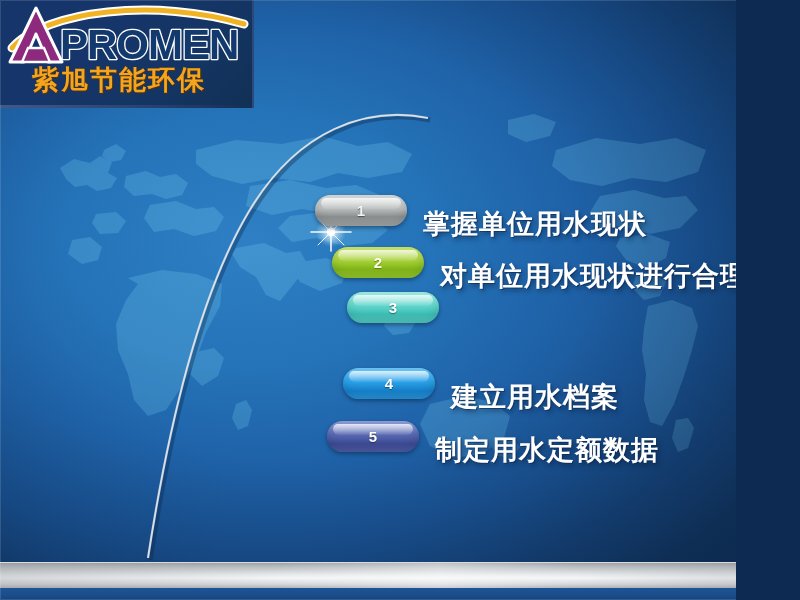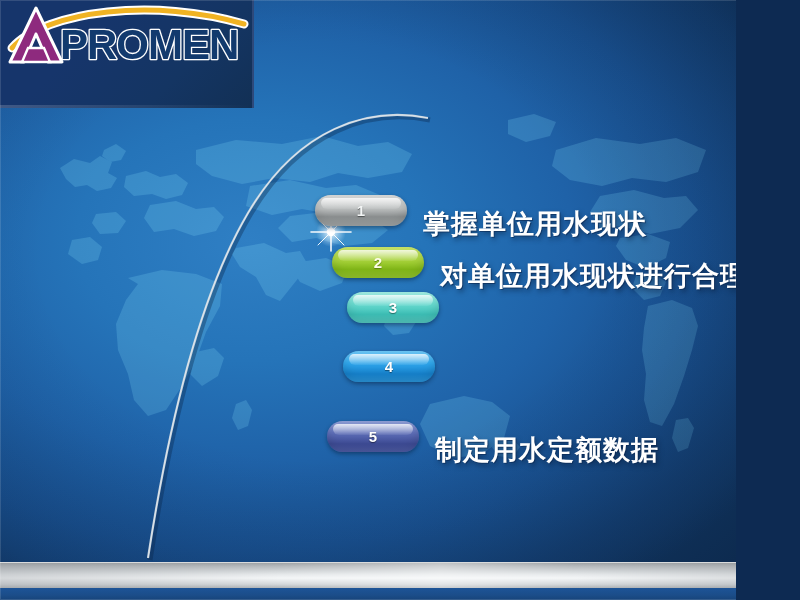--- a/index.html
+++ b/index.html
@@ -253,20 +253,21 @@
         <path d="M6 44 C 40 6, 150 -6, 238 20" fill="none" stroke="#f0b323" stroke-width="5" stroke-linecap="round"></path>
 
         <path d="M4 58 L30 4 L56 58 L42 58 L30 30 L18 58 Z" fill="#8e2a7e" stroke="#ffffff" stroke-width="3" stroke-linejoin="round"></path>
         <path d="M22 44 L38 44 L44 58 L16 58 Z" fill="#8e2a7e" stroke="#ffffff" stroke-width="2.4"></path>
 
         <g fill="#123a6e" stroke="#ffffff" stroke-width="2.6" stroke-linejoin="round" font-family="Liberation Sans, sans-serif">
           <text x="54" y="55" font-size="42" font-weight="bold" letter-spacing="-1" paint-order="stroke">PROMEN</text>
         </g>
       </svg>
     </div>
+    <div class="logo-cn">紫旭节能环保</div>
   </div>
 
 
   <div class="sparkle">
     <svg viewBox="0 0 46 40" xmlns="http://www.w3.org/2000/svg" aria-hidden="true">
       <defs>
         <radialGradient id="sg" cx="50%" cy="50%" r="50%">
           <stop offset="0%" stop-color="#ffffff" stop-opacity="1"></stop>
           <stop offset="45%" stop-color="#ddf1ff" stop-opacity=".55"></stop>
           <stop offset="100%" stop-color="#bfe4ff" stop-opacity="0"></stop>
@@ -302,20 +303,21 @@
     <div class="row" style="left:347px; top:292px;">
       <div class="pill pill-3">
         <span class="pill-num">3</span>
       </div>
     </div>
 
     <div class="row" style="left:343px; top:351px;">
       <div class="pill pill-4">
         <span class="pill-num">4</span>
       </div>
+      <div class="row-text">建立用水档案</div>
     </div>
 
     <div class="row" style="left:327px; top:404px;">
       <div class="pill pill-5">
         <span class="pill-num">5</span>
       </div>
       <div class="row-text">制定用水定额数据</div>
     </div>
 
   </div>

